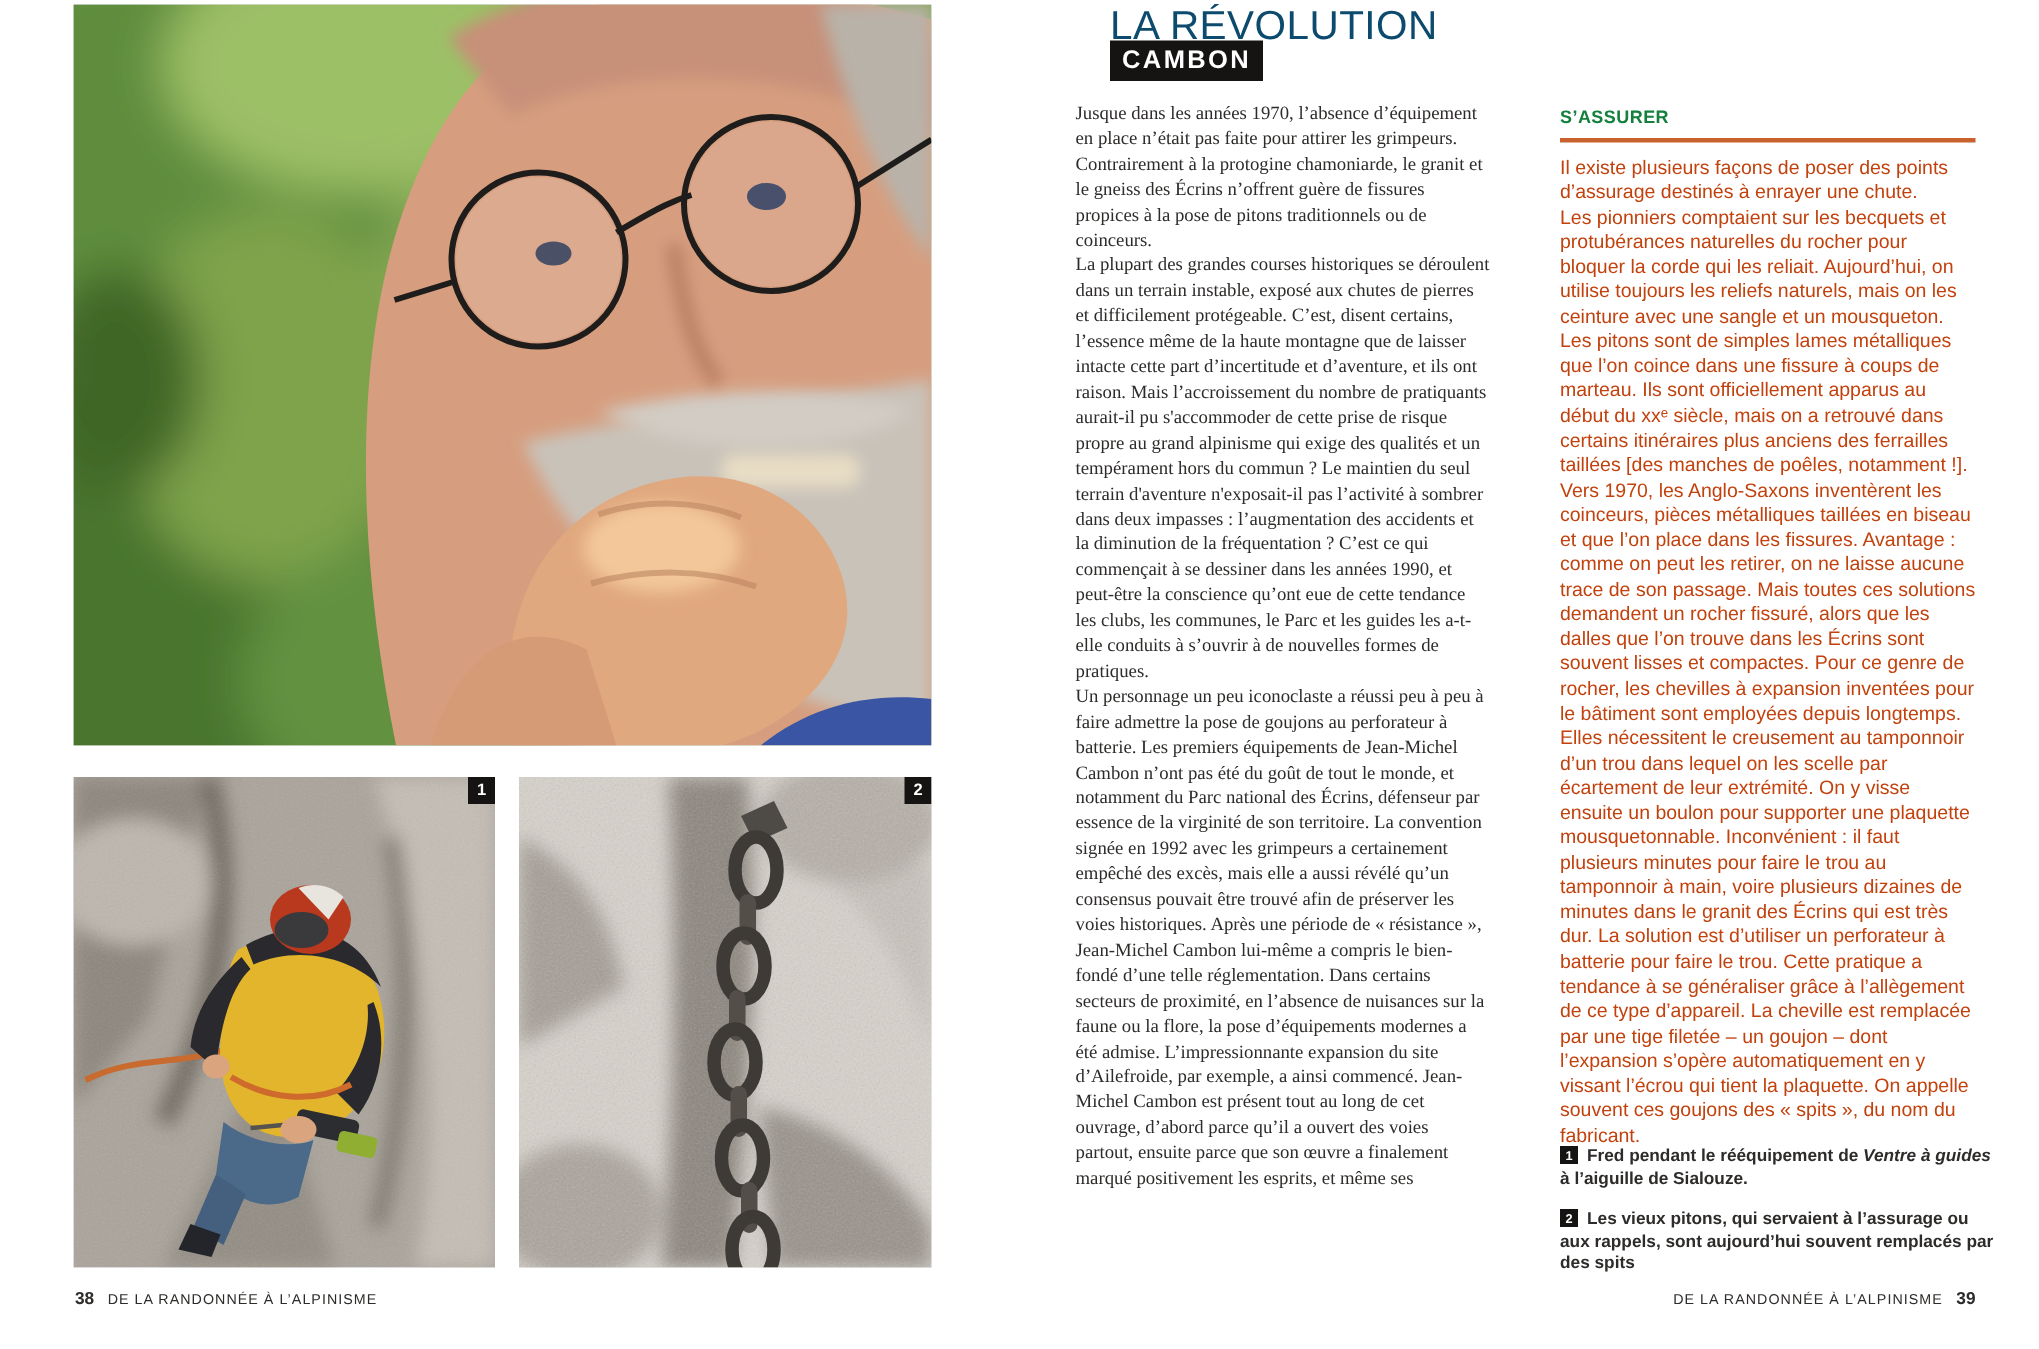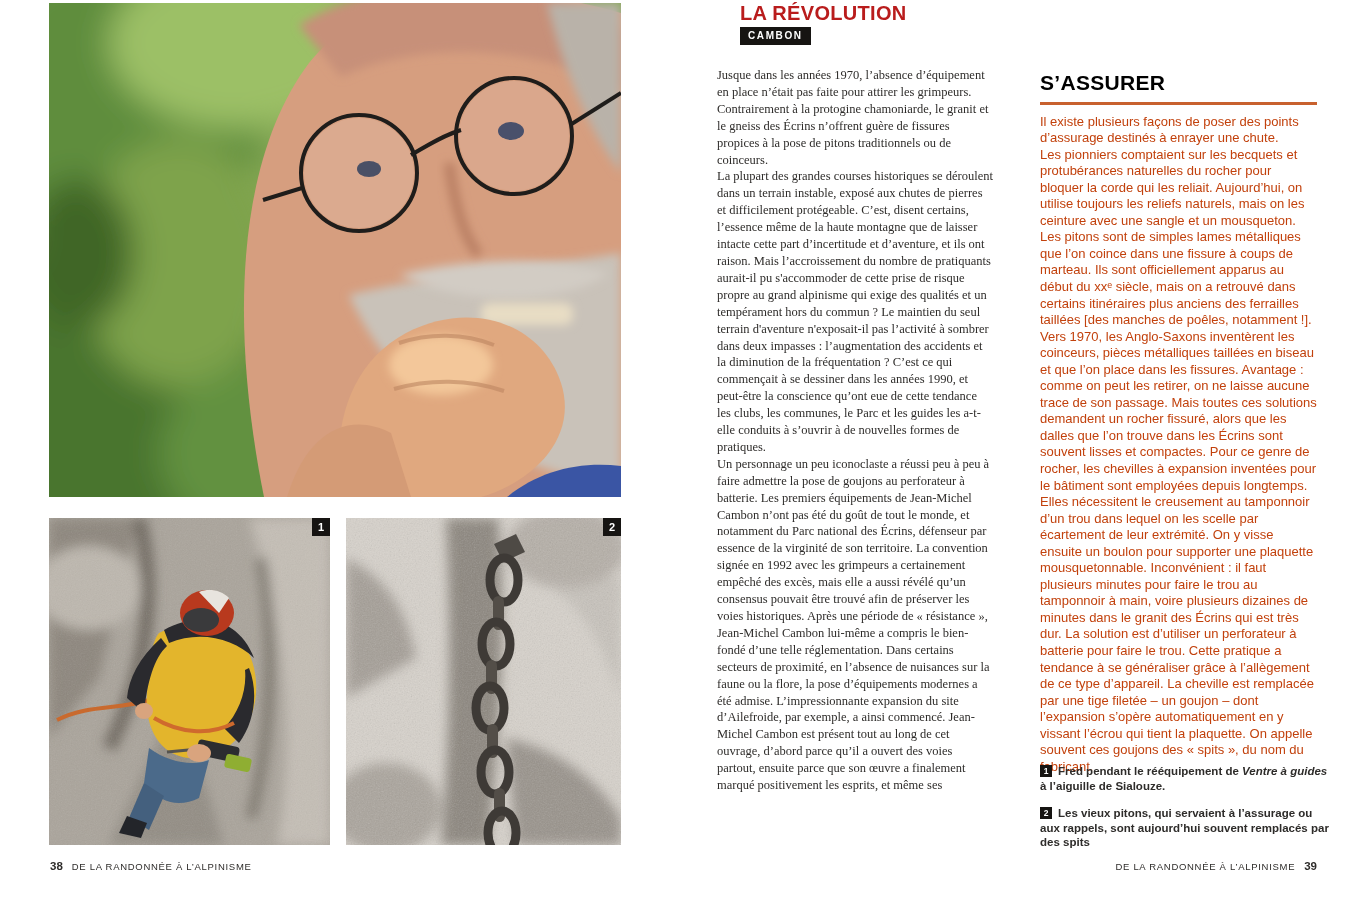--- a/index.html
+++ b/index.html
@@ -12,32 +12,32 @@
   .photo { position:absolute; overflow:hidden; background:#ccc; }
   #portrait       { left:49px;  top:3px;   width:572px; height:494px; }
   #photo-climber  { left:49px;  top:518px; width:281px; height:327px; }
   #photo-chains   { left:346px; top:518px; width:275px; height:327px; }
   .photo svg { display:block; width:100%; height:100%; }
   .photo-badge { position:absolute; top:0; right:0; width:18px; height:18px;
                  background:#161412; color:#fff; font:700 11px/18px "Liberation Sans", sans-serif;
                  text-align:center; }
 
   
-  .article-title { position:absolute; left:740px; top:2px; font-weight:700; font-size:20px;
-                   letter-spacing:0.3px; color:#b91c1c; }
+  .article-title { position:absolute; left:740px; top:2px; font-weight:400; font-size:27px;
+                   letter-spacing:0.3px; color:#0c4a6e; }
   .title-box { position:absolute; left:740px; top:27px; background:#161412; color:#ffffff;
-               font-weight:700; font-size:10px; letter-spacing:1.6px; padding:3px 8px 4px; }
+               font-weight:700; font-size:17px; letter-spacing:1.6px; padding:3px 8px 4px; }
   .main-col { position:absolute; left:717px; top:67px; width:276px;
               font-family:"Liberation Serif", serif; font-size:12.5px; line-height:16.9px;
               color:#2e2c2a; text-align:left; }
   .main-col p { margin:0; }
 
   
   .sidebar { position:absolute; left:1040px; top:71px; width:277px; }
-  .sidebar-heading { color:#000000; font-size:21px; font-weight:700; letter-spacing:0.3px; }
+  .sidebar-heading { color:#15803d; font-size:12px; font-weight:700; letter-spacing:0.3px; }
   .sidebar-rule { height:2.5px; background:#c8612e; margin-top:7px; margin-bottom:9px; }
   .sidebar-body { font-size:13px; line-height:16.55px; color:#c2410c; }
   .sidebar-body p { margin:0; }
 
   
   .captions { position:absolute; left:1040px; top:764px; width:292px;
               font-size:11.5px; line-height:14.5px; font-weight:700; color:#2e2c2a; }
   .caption { margin-bottom:13px; }
   .cap-badge { display:inline-block; width:12px; height:12px; background:#161412; color:#fff;
                font-size:8.5px; line-height:12px; text-align:center; font-weight:700;

